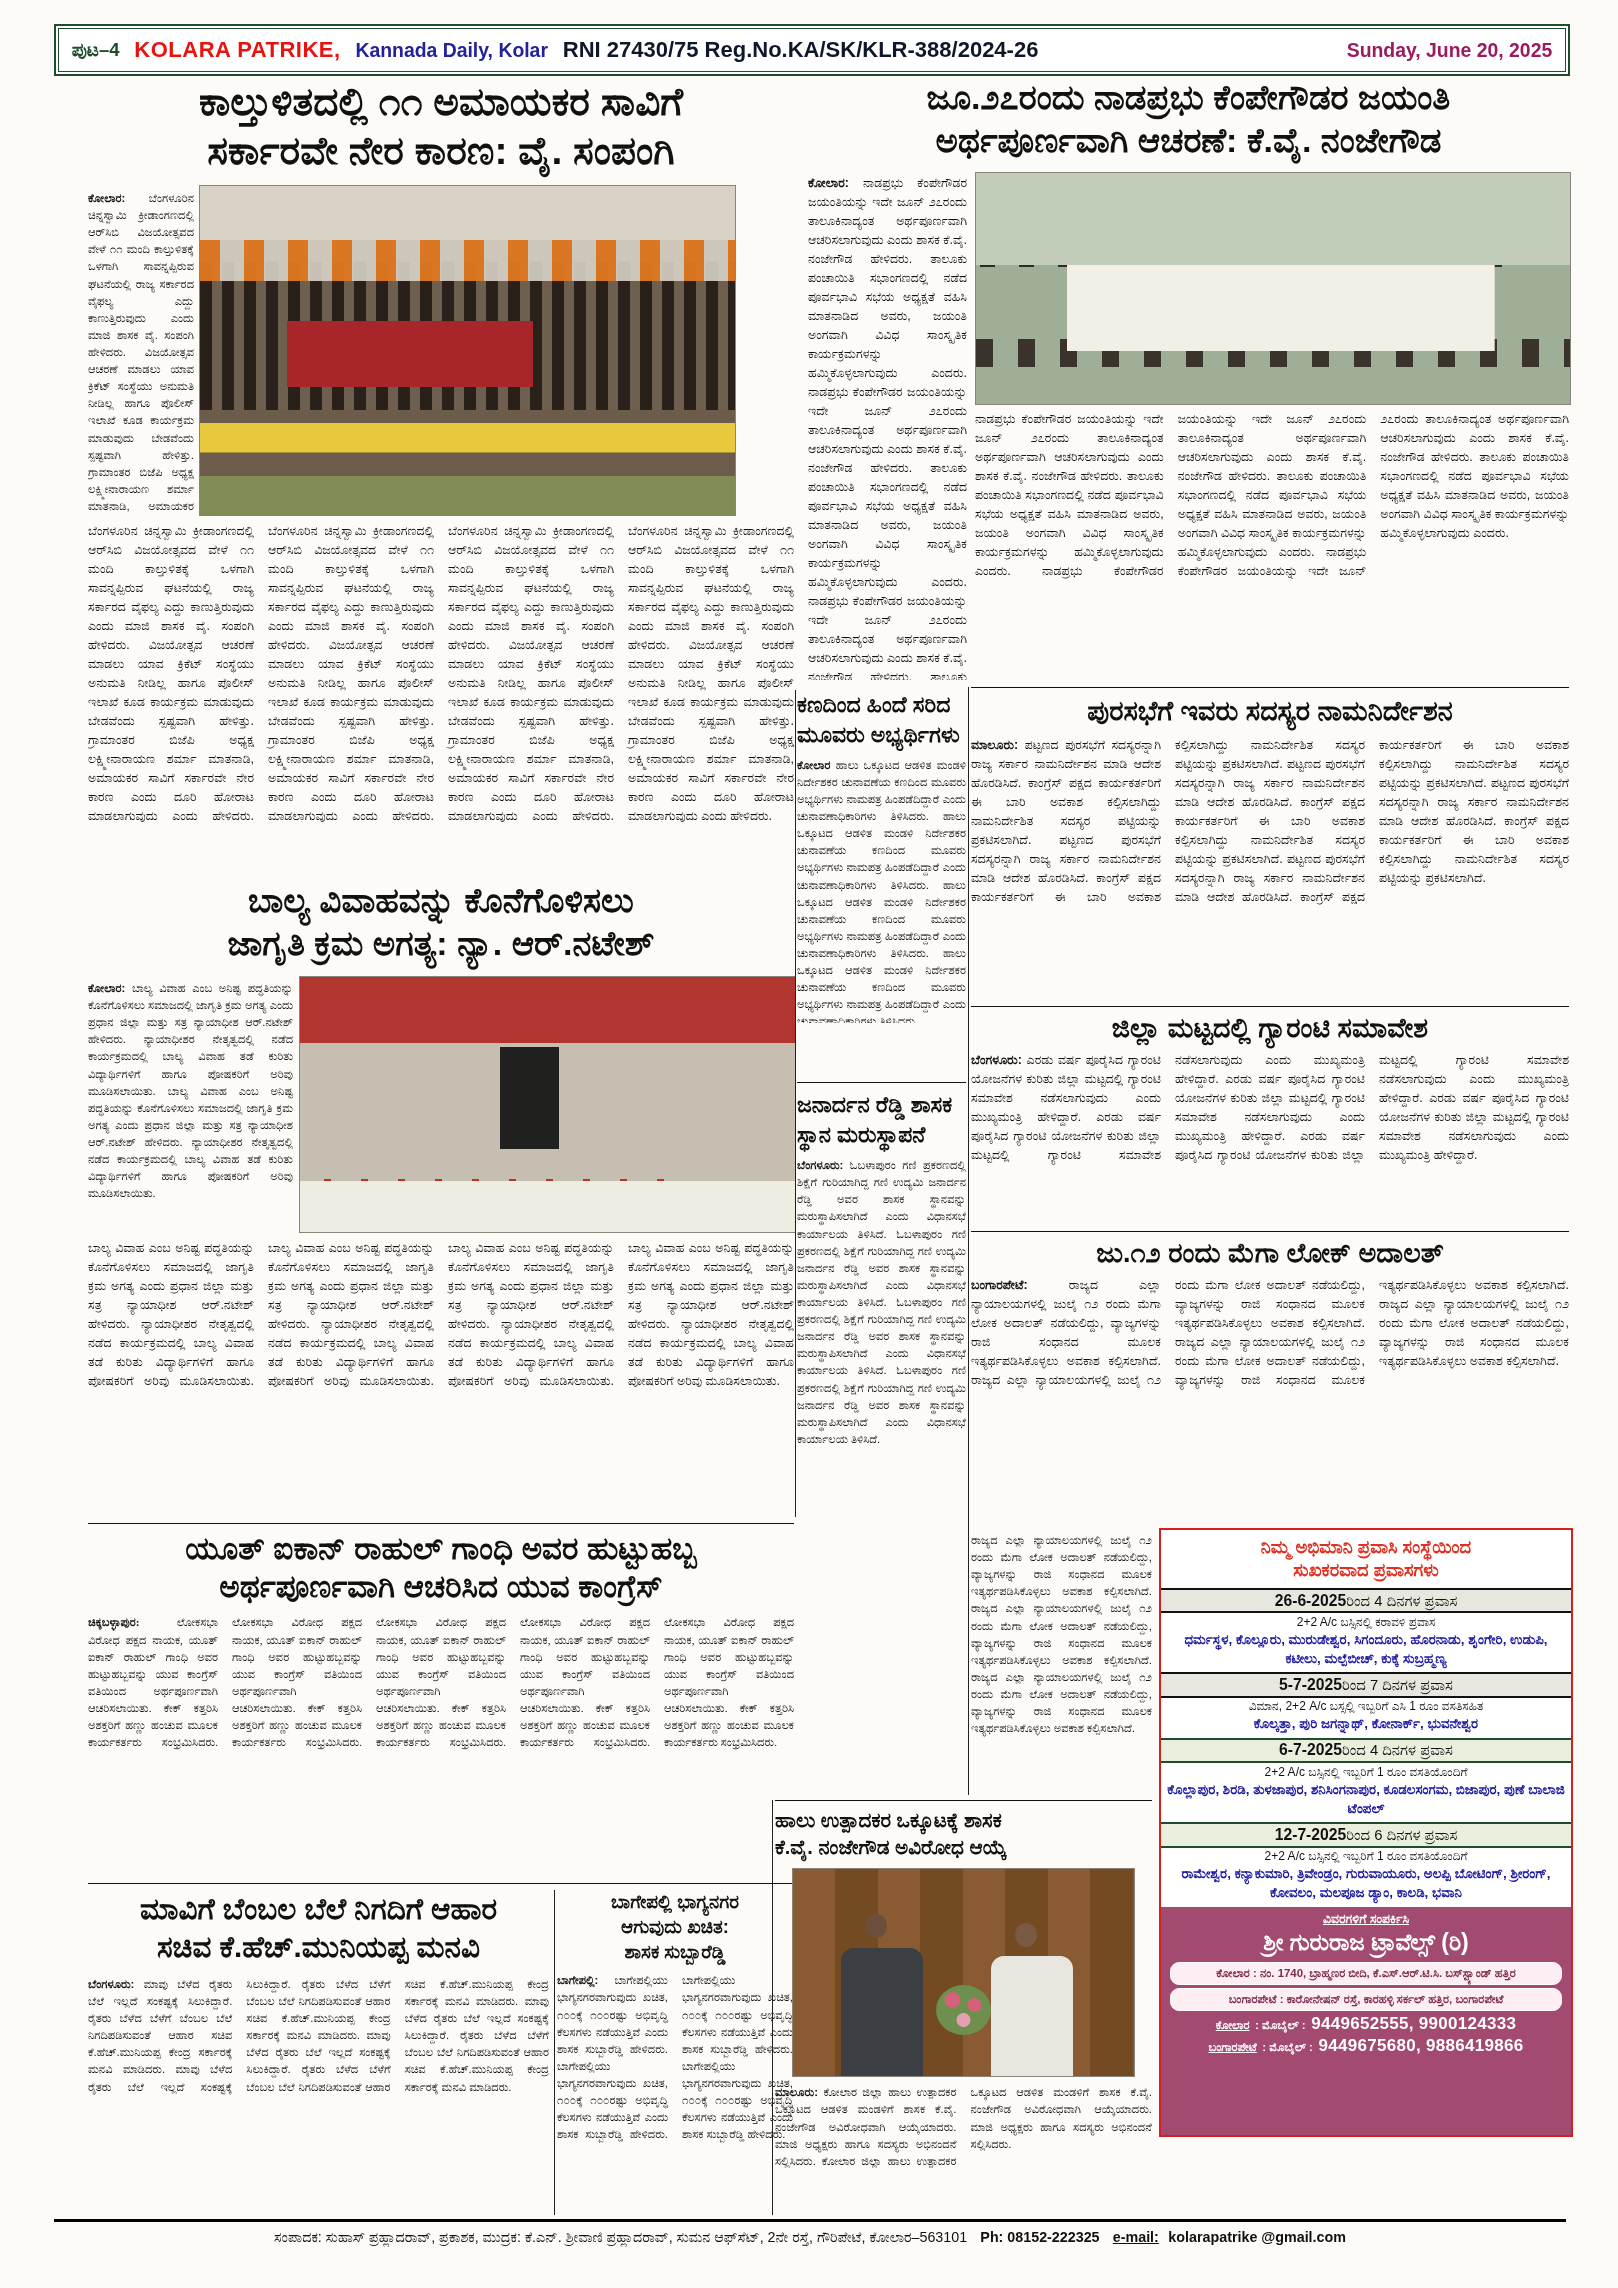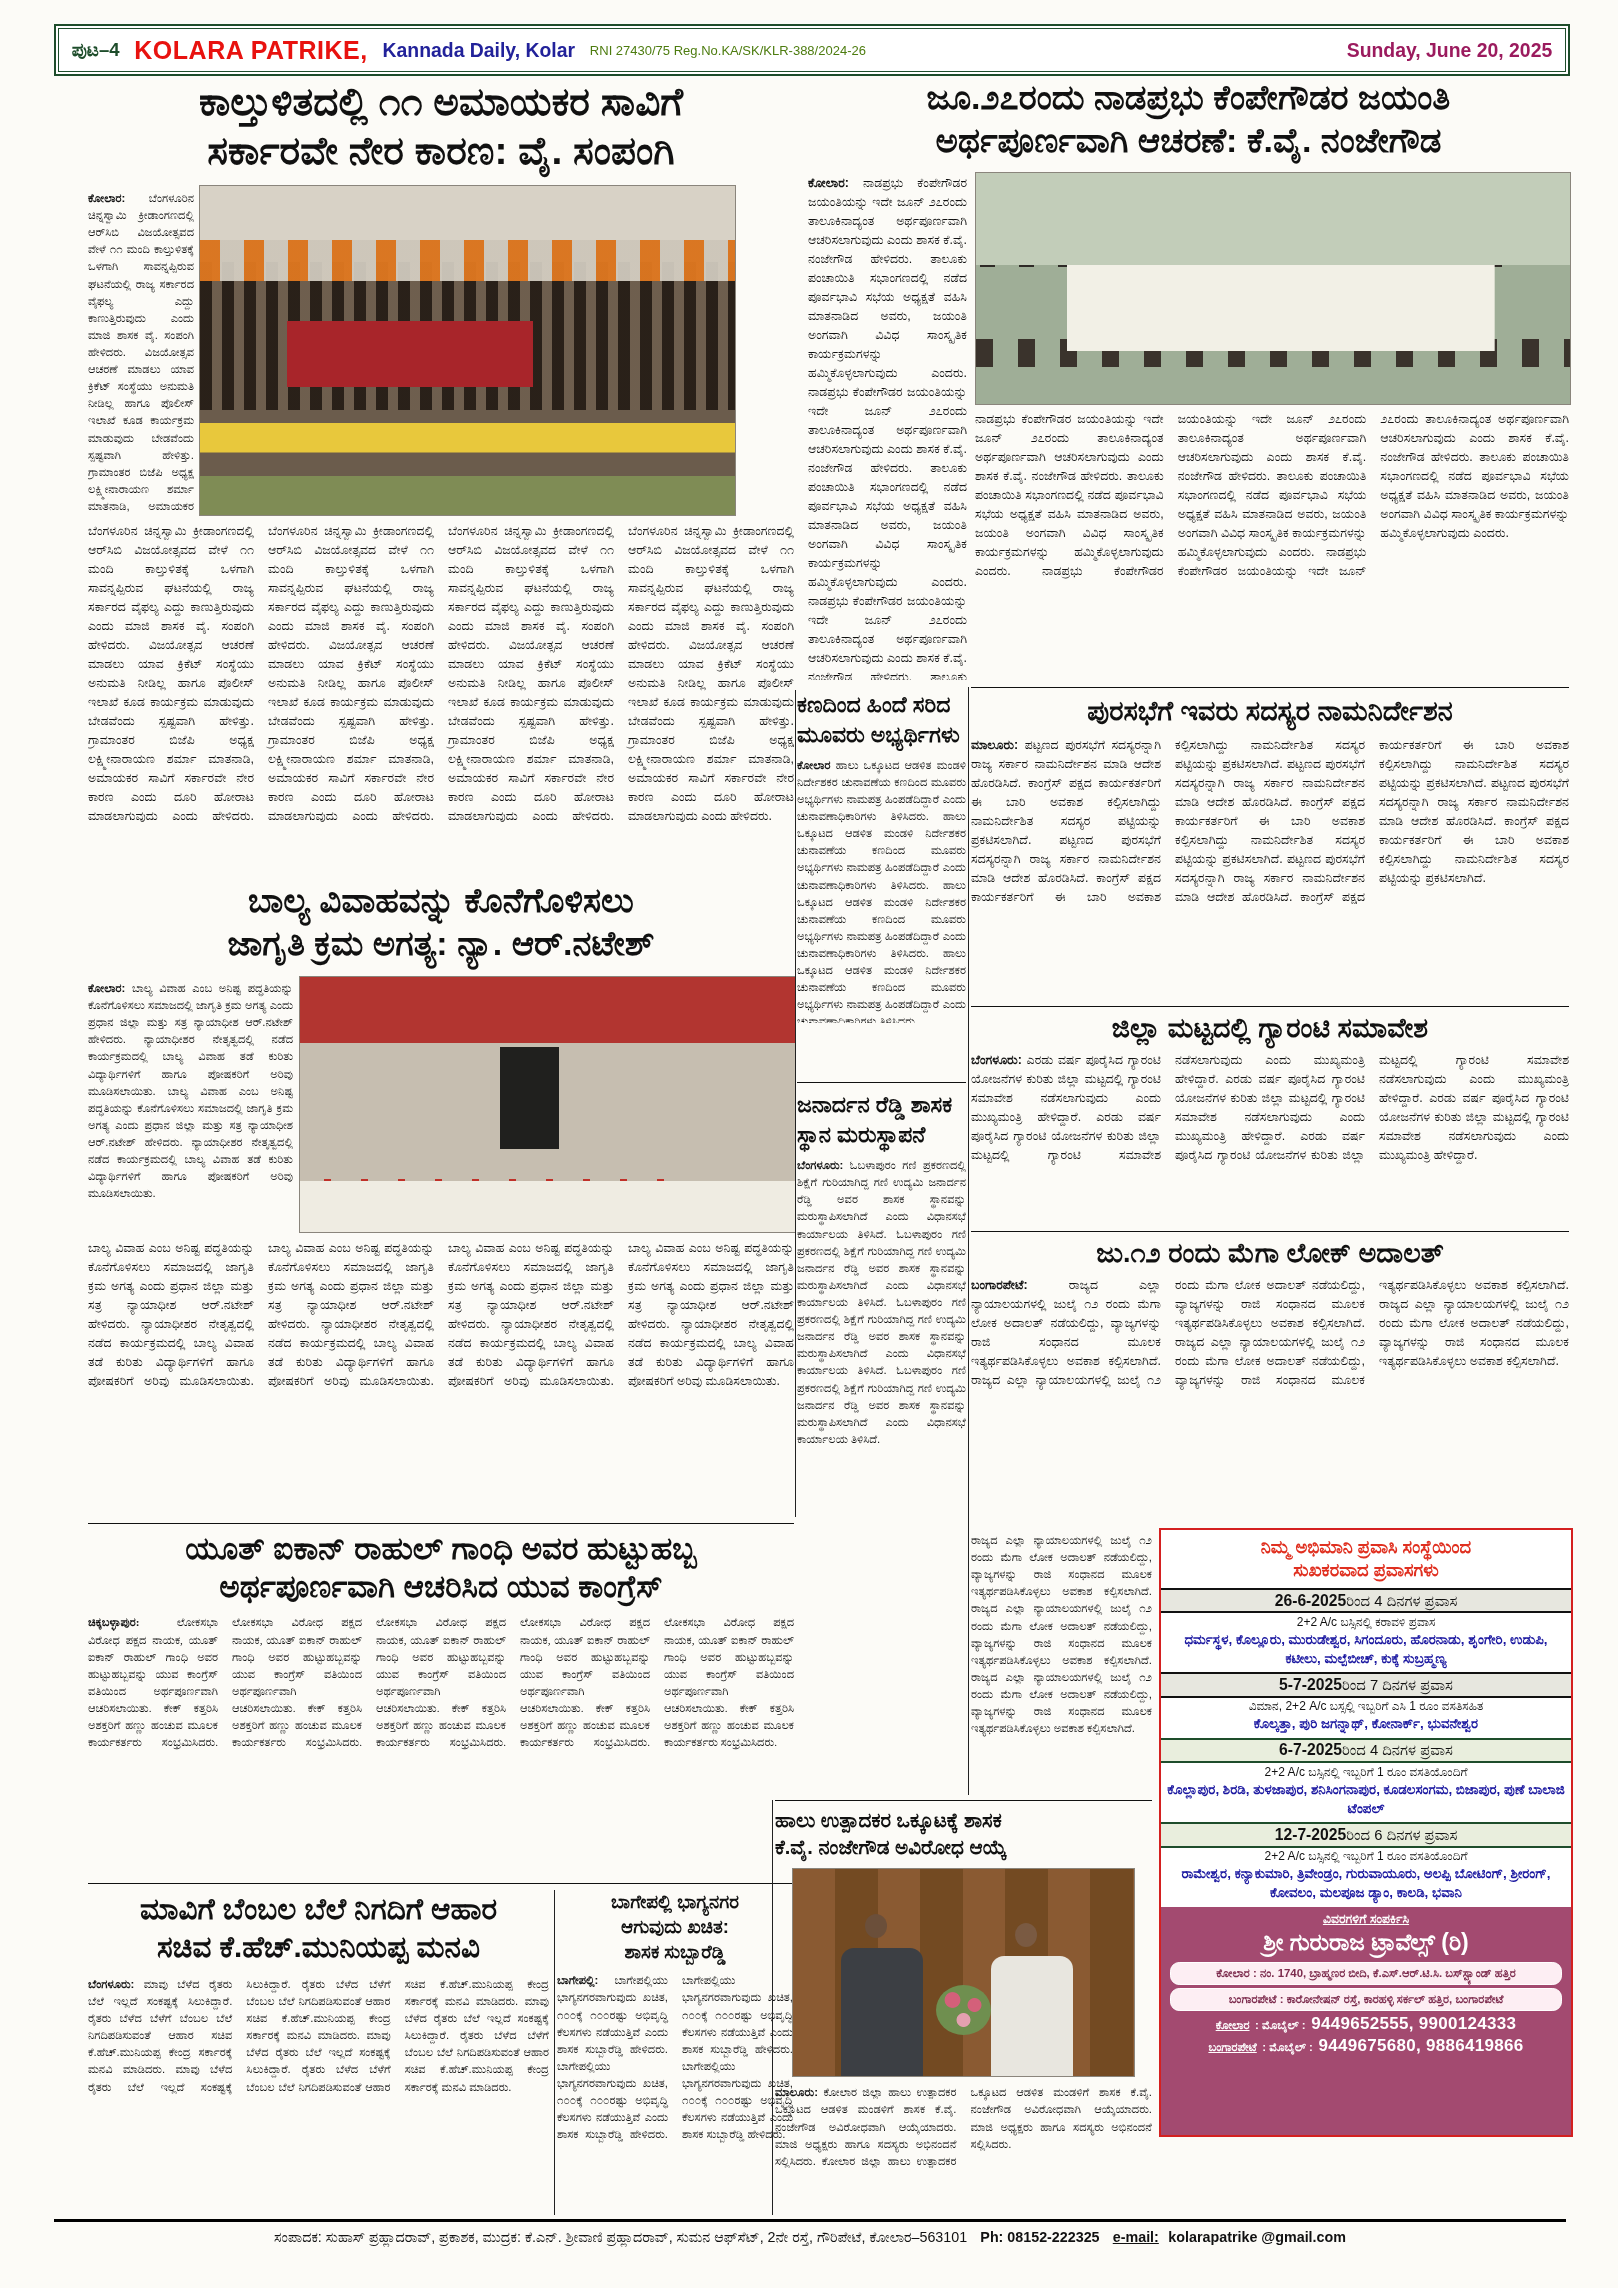--- a/index.html
+++ b/index.html
@@ -4,23 +4,23 @@
 <style>
   html,body{margin:0;padding:0;background:#e9e7e0;}
   #page{position:relative;width:1619px;height:2289px;background:#fcfbf7;margin:0 auto;
         font-family:"Liberation Sans",sans-serif;color:#111;overflow:hidden;}
   .abs{position:absolute;}
   
   #masthead{left:54px;top:24px;width:1512px;height:48px;border:2.8px solid #1e4d2b;background:#fff;}
   #masthead .inner{position:absolute;inset:1.8px;border:0.9px solid #1e4d2b;display:flex;align-items:center;
         padding:0 13px;gap:14.8px;white-space:nowrap;}
   .mh-page{font-weight:bold;color:#1e4d2b;font-size:18.5px;}
-  .mh-title{font-weight:bold;color:#e8120f;font-size:25px;letter-spacing:0.5px;}
+  .mh-title{font-weight:bold;color:#e8120f;font-size:22px;letter-spacing:0.5px;}
   .mh-sub{font-weight:bold;color:#22229a;font-size:19.4px;}
-  .mh-reg{font-weight:normal;color:#4d7c0f;font-size:13px;}
+  .mh-reg{font-weight:bold;color:#0f172a;font-size:22px;}
   .mh-date{font-weight:bold;color:#9b1b5e;font-size:19.4px;margin-left:auto;}
   
   .h-xl{font-weight:bold;text-align:center;font-size:39px;line-height:1.25;}
   .h-lg{font-weight:bold;text-align:center;font-size:34px;line-height:1.25;}
   .h-md{font-weight:bold;text-align:center;font-size:27px;line-height:1.3;}
   .h-sm{font-weight:bold;text-align:left;font-size:22px;line-height:1.35;}
   .h-xs{font-weight:bold;text-align:center;font-size:18.5px;line-height:1.35;}
   .rule-top{border-top:1.8px solid #111;}
   .hrule{border-top:1.8px solid #111;height:0;}
   .vline{width:0;border-left:0.9px solid #222;}

